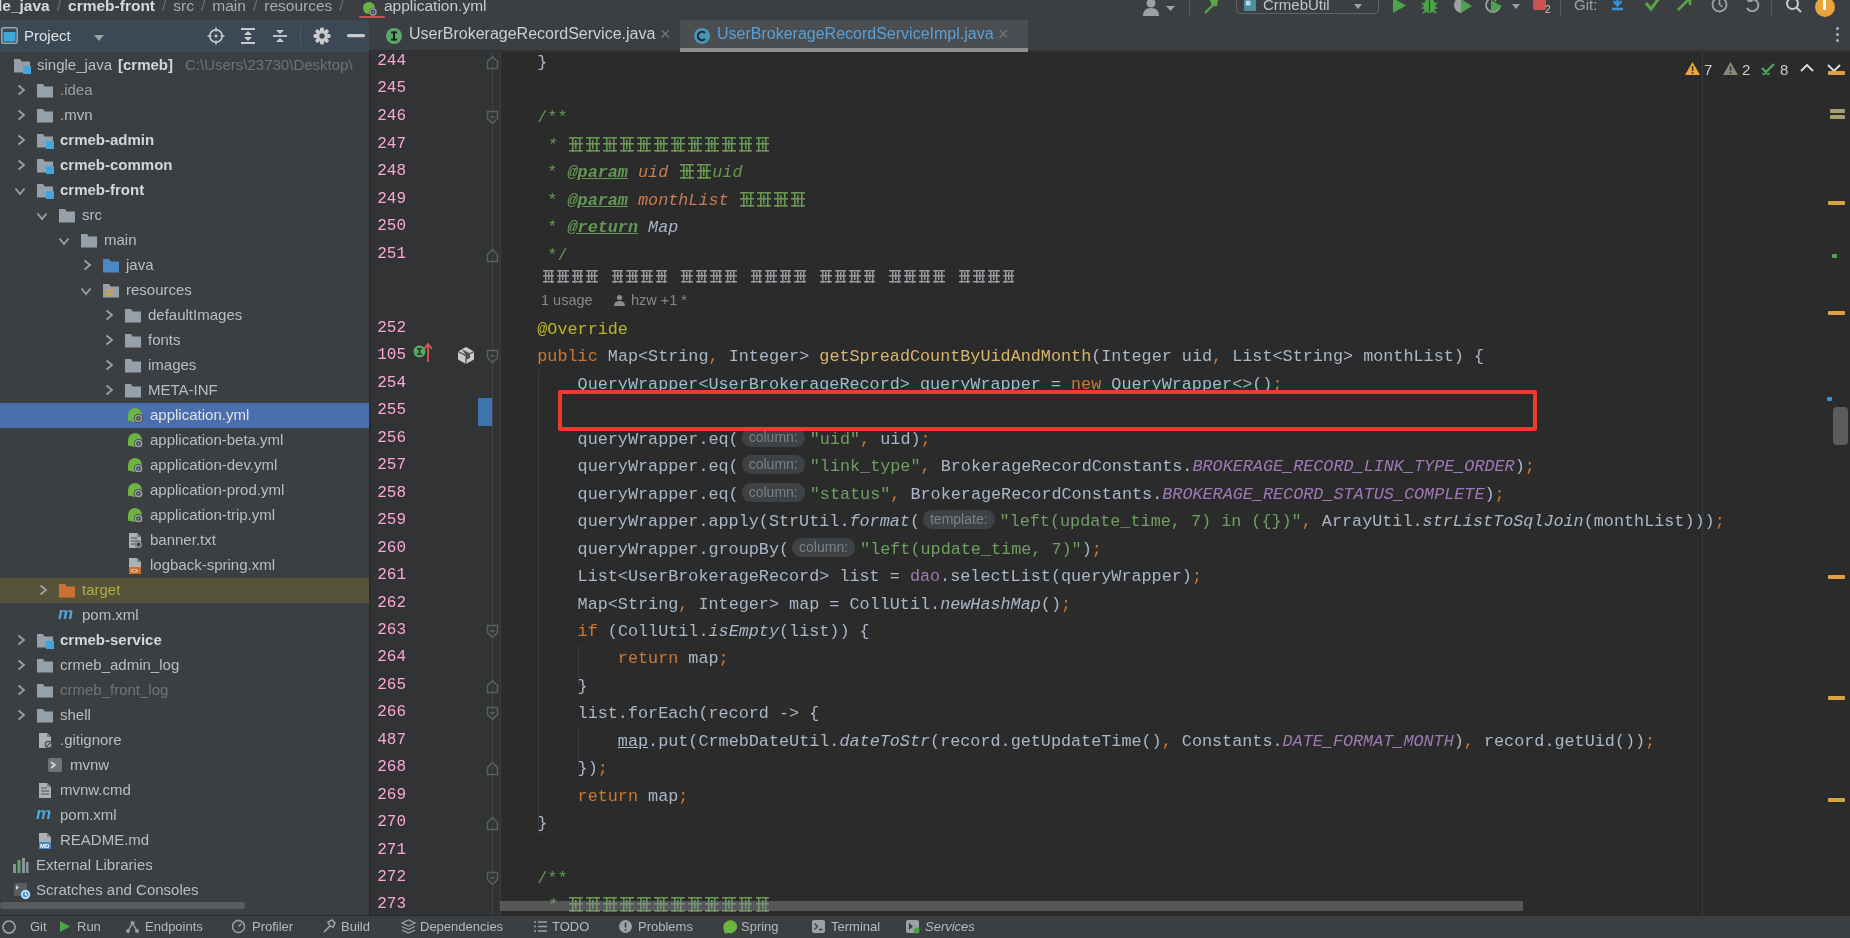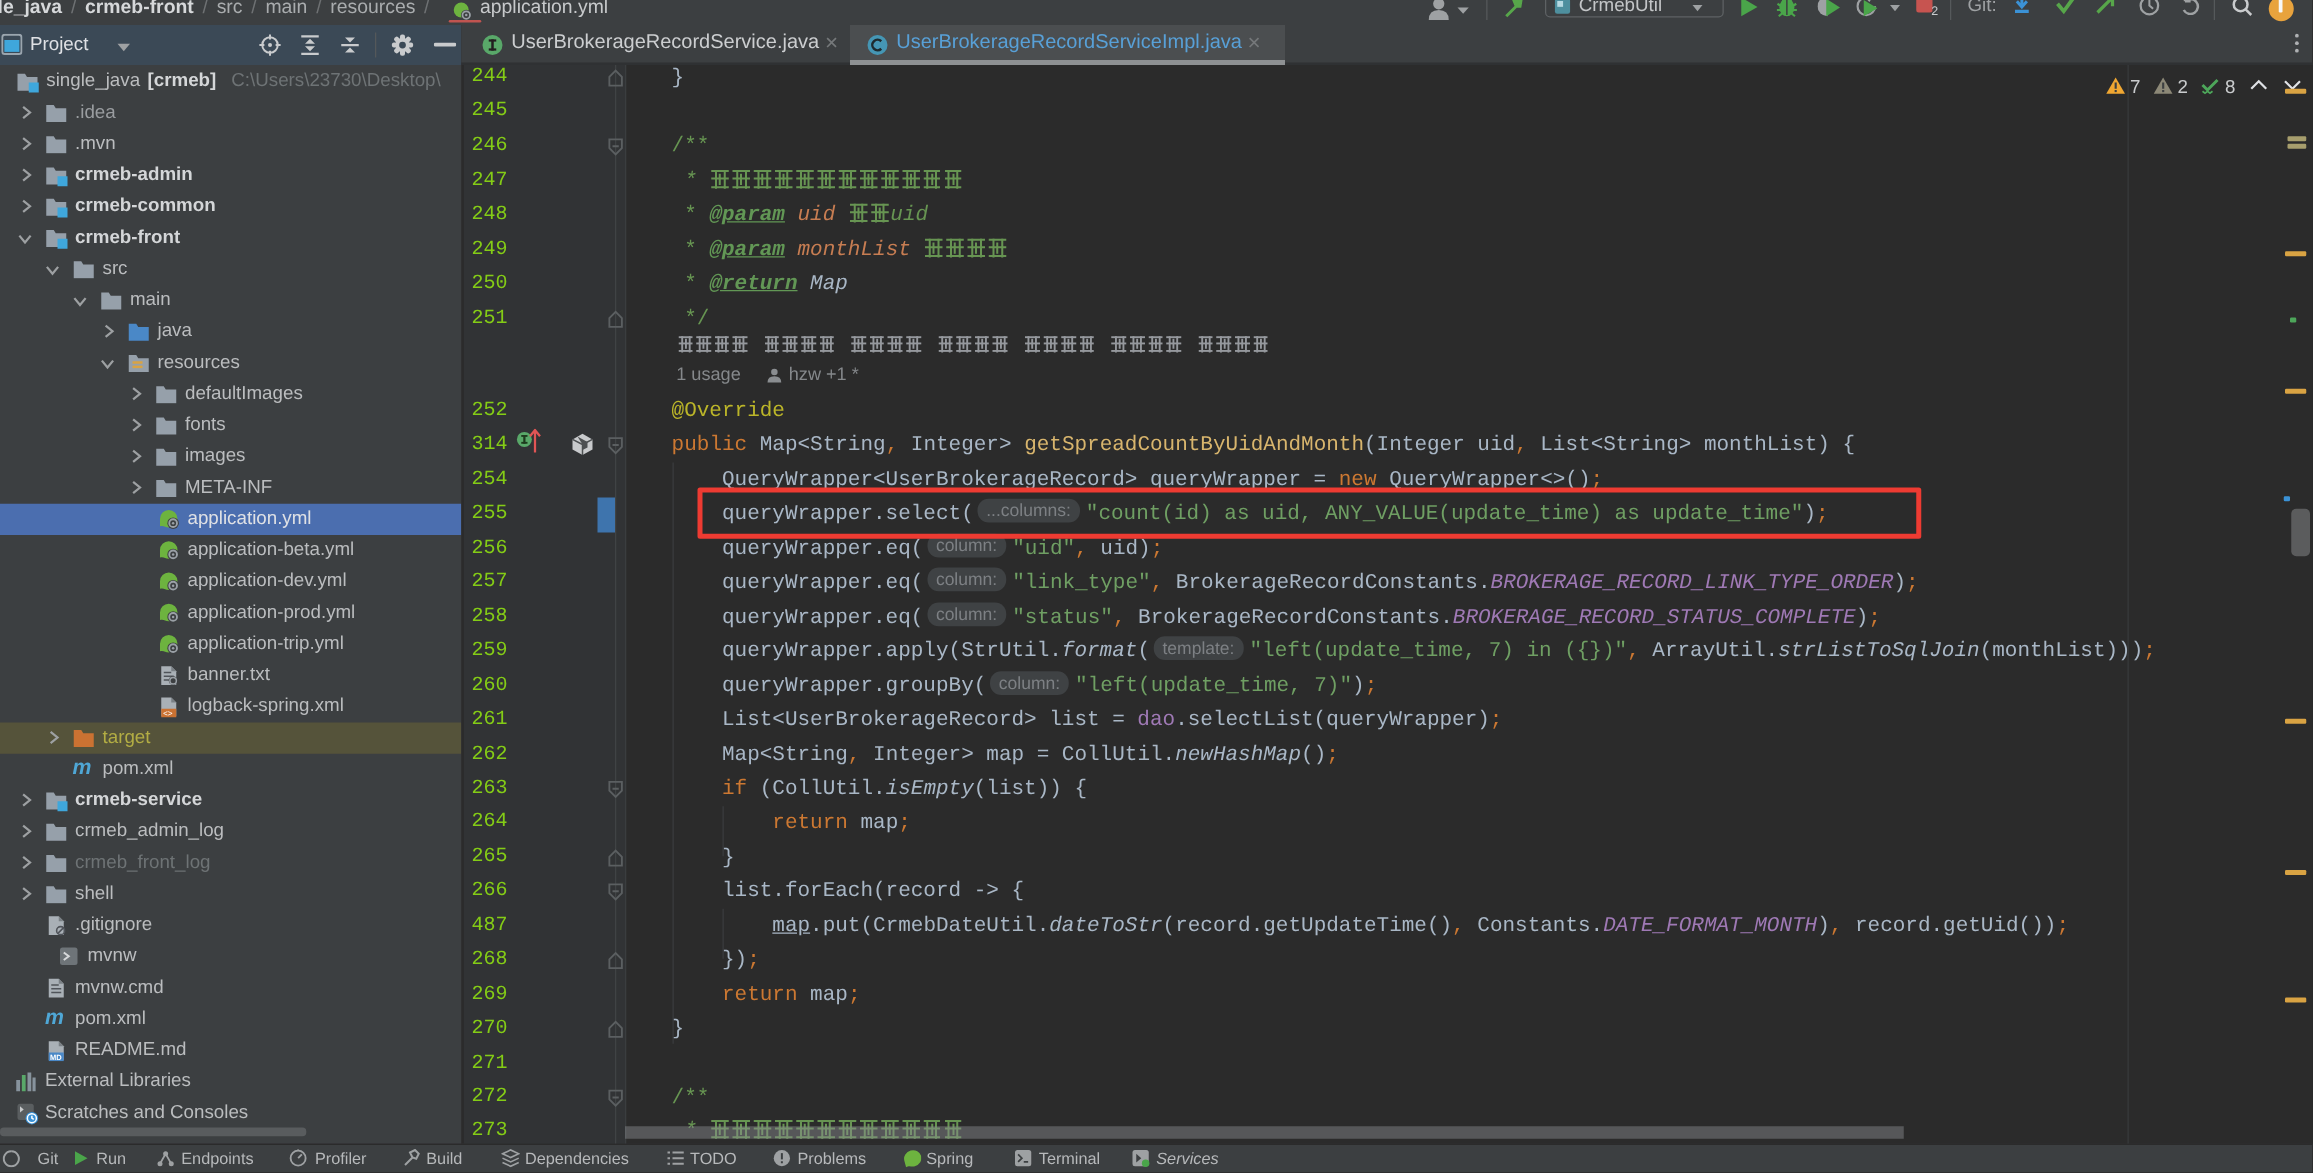--- a/index.html
+++ b/index.html
@@ -2,21 +2,21 @@
 <html><head>
 <meta charset="utf-8">
 <style>
 * { margin:0; padding:0; box-sizing:border-box; }
 html,body { width:1850px; height:938px; overflow:hidden; background:#2b2b2b;
   font-family:"Liberation Sans", sans-serif; }
 #root { position:relative; width:1850px; height:938px; overflow:hidden; }
 .abs { position:absolute; }
 .trow { position:absolute; left:0; width:369px; height:25px; }
 .tlbl { position:absolute; top:3px; font-size:15px; color:#bbbdbf; white-space:nowrap; }
-.lnum { position:absolute; width:35px; text-align:right; font-family:"Liberation Mono",monospace; font-size:16px; color:#84cc16; }
+.lnum { position:absolute; width:35px; text-align:right; font-family:"Liberation Mono",monospace; font-size:16px; color:#f9a8d4; }
 .cline { position:absolute; white-space:pre; font-family:"Liberation Mono",monospace; font-size:16.8px; color:#a9b7c6; }
 .cline i { font-style:italic; }
 .kw { color:#cc7832; } .pun { color:#cc7832; } .str { color:#6f9f63; }
 .mth { color:#d8b56d; } .ann { color:#bbb529; }
 .doc { color:#679552; } .doci { color:#679552; font-style:italic; }
 .doctag { color:#629755; font-weight:bold; font-style:italic; text-decoration:underline; }
 .docp { color:#c77d52; font-style:italic; }
 .con { color:#9f79b5; font-style:italic; } .fld { color:#9f79b5; }
 .chip { display:inline-block; font-family:"Liberation Sans",sans-serif; font-size:14px; line-height:19px; color:#7d8084; background:#3f4244; border-radius:9px; padding:0 7px; margin:0 5px 0 3px; vertical-align:2px; }
 .inlay { position:absolute; font-size:15px; color:#70757a; white-space:pre; }
@@ -486,21 +486,21 @@
 <div style="position:absolute;left:0;top:902px;width:245px;height:7px;background:#595c5e;border-radius:3px;"></div>
 <div class="lnum" style="left:371px;top:52px;">244</div>
 <div class="lnum" style="left:371px;top:79px;">245</div>
 <div class="lnum" style="left:371px;top:107px;">246</div>
 <div class="lnum" style="left:371px;top:135px;">247</div>
 <div class="lnum" style="left:371px;top:162px;">248</div>
 <div class="lnum" style="left:371px;top:190px;">249</div>
 <div class="lnum" style="left:371px;top:217px;">250</div>
 <div class="lnum" style="left:371px;top:245px;">251</div>
 <div class="lnum" style="left:371px;top:319px;">252</div>
-<div class="lnum" style="left:371px;top:346px;">314</div>
+<div class="lnum" style="left:371px;top:346px;">105</div>
 <div class="lnum" style="left:371px;top:374px;">254</div>
 <div class="lnum" style="left:371px;top:401px;">255</div>
 <div class="lnum" style="left:371px;top:429px;">256</div>
 <div class="lnum" style="left:371px;top:456px;">257</div>
 <div class="lnum" style="left:371px;top:484px;">258</div>
 <div class="lnum" style="left:371px;top:511px;">259</div>
 <div class="lnum" style="left:371px;top:539px;">260</div>
 <div class="lnum" style="left:371px;top:566px;">261</div>
 <div class="lnum" style="left:371px;top:594px;">262</div>
 <div class="lnum" style="left:371px;top:621px;">263</div>
@@ -567,21 +567,20 @@
 <div class="cline" style="left:497px;top:49px;line-height:27px;">    }</div>
 <div class="cline" style="left:497px;top:104px;line-height:27px;"><span class="doc">    /**</span></div>
 <div class="cline" style="left:497px;top:132px;line-height:27px;"><span class="doci">     * <span class="hz"></span><span class="hz"></span><span class="hz"></span><span class="hz"></span><span class="hz"></span><span class="hz"></span><span class="hz"></span><span class="hz"></span><span class="hz"></span><span class="hz"></span><span class="hz"></span><span class="hz"></span></span></div>
 <div class="cline" style="left:497px;top:159px;line-height:27px;"><span class="doc">     * </span><span class="doctag">@param</span> <span class="docp">uid</span> <span class="doci"><span class="hz"></span><span class="hz"></span>uid</span></div>
 <div class="cline" style="left:497px;top:187px;line-height:27px;"><span class="doc">     * </span><span class="doctag">@param</span> <span class="docp">monthList</span> <span class="doci"><span class="hz"></span><span class="hz"></span><span class="hz"></span><span class="hz"></span></span></div>
 <div class="cline" style="left:497px;top:214px;line-height:27px;"><span class="doc">     * </span><span class="doctag">@return</span> <span class="doci" style="color:#a9b7c6;">Map</span></div>
 <div class="cline" style="left:497px;top:242px;line-height:27px;"><span class="doc">     */</span></div>
 <div class="cline" style="left:497px;top:316px;line-height:27px;"><span class="ann">    @Override</span></div>
 <div class="cline" style="left:497px;top:343px;line-height:27px;">    <span class="kw">public</span> Map&lt;String<span class="pun">,</span> Integer&gt; <span class="mth">getSpreadCountByUidAndMonth</span>(Integer uid<span class="pun">,</span> List&lt;String&gt; monthList) {</div>
 <div class="cline" style="left:497px;top:371px;line-height:27px;">        QueryWrapper&lt;UserBrokerageRecord&gt; queryWrapper = <span class="kw">new</span> QueryWrapper&lt;&gt;()<span class="pun">;</span></div>
-<div class="cline" style="left:497px;top:398px;line-height:27px;">        queryWrapper.select(<span class="chip">...columns:</span><span class="str">"count(id) as uid, ANY_VALUE(update_time) as update_time"</span>)<span class="pun">;</span></div>
 <div class="cline" style="left:497px;top:426px;line-height:27px;">        queryWrapper.eq(<span class="chip">column:</span><span class="str">"uid"</span><span class="pun">,</span> uid)<span class="pun">;</span></div>
 <div class="cline" style="left:497px;top:453px;line-height:27px;">        queryWrapper.eq(<span class="chip">column:</span><span class="str">"link_type"</span><span class="pun">,</span> BrokerageRecordConstants.<span class="con">BROKERAGE_RECORD_LINK_TYPE_ORDER</span>)<span class="pun">;</span></div>
 <div class="cline" style="left:497px;top:481px;line-height:27px;">        queryWrapper.eq(<span class="chip">column:</span><span class="str">"status"</span><span class="pun">,</span> BrokerageRecordConstants.<span class="con">BROKERAGE_RECORD_STATUS_COMPLETE</span>)<span class="pun">;</span></div>
 <div class="cline" style="left:497px;top:508px;line-height:27px;">        queryWrapper.apply(StrUtil.<i>format</i>(<span class="chip">template:</span><span class="str">"left(update_time, 7) in ({})"</span><span class="pun">,</span> ArrayUtil.<i>strListToSqlJoin</i>(monthList)))<span class="pun">;</span></div>
 <div class="cline" style="left:497px;top:536px;line-height:27px;">        queryWrapper.groupBy(<span class="chip">column:</span><span class="str">"left(update_time, 7)"</span>)<span class="pun">;</span></div>
 <div class="cline" style="left:497px;top:563px;line-height:27px;">        List&lt;UserBrokerageRecord&gt; list = <span class="fld">dao</span>.selectList(queryWrapper)<span class="pun">;</span></div>
 <div class="cline" style="left:497px;top:591px;line-height:27px;">        Map&lt;String<span class="pun">,</span> Integer&gt; map = CollUtil.<i>newHashMap</i>()<span class="pun">;</span></div>
 <div class="cline" style="left:497px;top:618px;line-height:27px;">        <span class="kw">if</span> (CollUtil.<i>isEmpty</i>(list)) {</div>
 <div class="cline" style="left:497px;top:645px;line-height:27px;">            <span class="kw">return</span> map<span class="pun">;</span></div>
 <div class="cline" style="left:497px;top:673px;line-height:27px;">        }</div>

